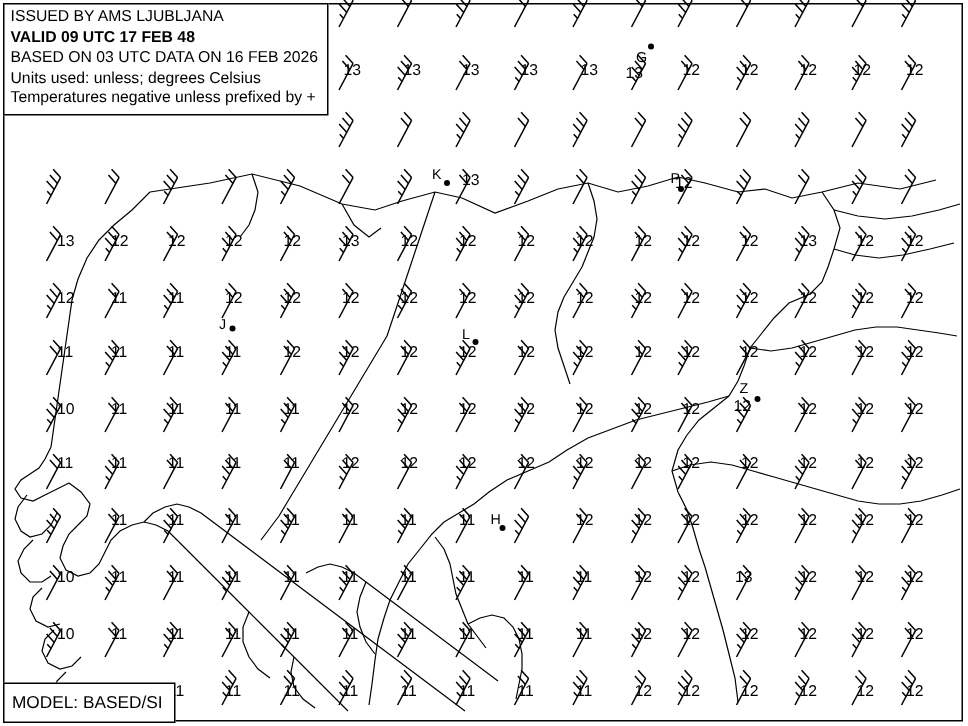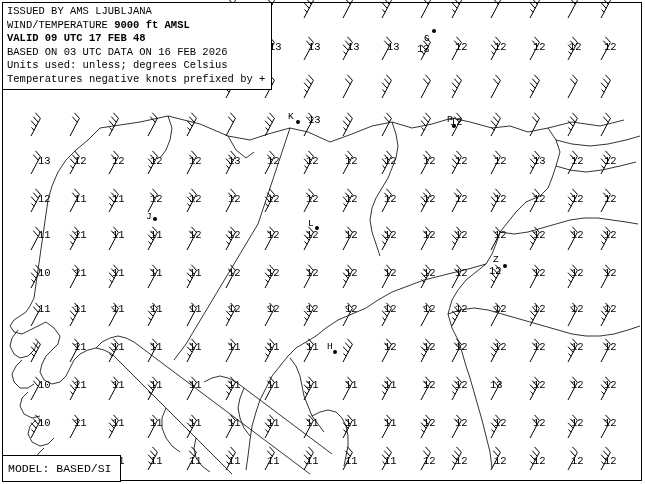--- a/index.html
+++ b/index.html
@@ -1,17 +1,17 @@
 <!DOCTYPE html>
 <html><head>
 <meta charset="utf-8">
 <style>
   html,body{margin:0;padding:0;background:#fff;}
   body{font-family:"Liberation Sans", sans-serif;}
-  #wrap{position:relative;width:645px;height:484px;overflow:hidden;background:#fff;font-family:Liberation Mono, monospace;}
+  #wrap{position:relative;width:645px;height:484px;overflow:hidden;background:#fff;}
   #frame{position:absolute;left:2px;top:2px;width:640px;height:479px;border:1px solid #000;box-sizing:border-box;}
   .hdr{position:absolute;left:2px;top:2px;border:1px solid #000;background:#fff;padding:2px 6px 3px 4px;z-index:30;box-sizing:border-box;}
   .hdr div{font-size:10.5px;line-height:13.5px;color:#000;white-space:nowrap;}
   .hdr div.b{font-weight:bold;}
   .hdr div.b span.n{font-weight:normal;}
   .footer{position:absolute;left:2px;bottom:2px;border:1px solid #000;background:#fff;padding:3px 8px 4px 5px;z-index:30;}
   .footer span{font-size:11.5px;color:#000;white-space:nowrap;}
   .temp{position:absolute;font-size:10.5px;color:#000;line-height:10px;white-space:nowrap;z-index:20;}
   .stn{position:absolute;font-size:9.5px;color:#000;line-height:9px;z-index:21;}
   .dot{position:absolute;width:4px;height:4px;background:#000;border-radius:50%;z-index:21;}
@@ -832,25 +832,24 @@
         <path d="M601.0,470.0 L610.4,452.3"></path>
         <path d="M610.4,452.3 L605.4,446.8"></path>
         <path d="M608.3,456.3 L603.3,450.7"></path>
         <path d="M606.2,460.3 L601.1,454.7"></path>
         <path d="M604.1,464.3 L601.5,461.5"></path>
       </g>
     </svg>
 
   <div class="hdr">
     <div>ISSUED BY AMS LJUBLJANA</div>
-    <div class="b"><span class="n">WIND/TEMPERATURE </span><span>9000 ft AMSL</span></div>
     <div class="b">VALID 09 UTC 17 FEB 48</div>
     <div>BASED ON 03 UTC DATA ON 16 FEB 2026</div>
     <div>Units used: unless; degrees Celsius</div>
-    <div>Temperatures negative knots prefixed by  +</div>
+    <div>Temperatures negative unless prefixed by  +</div>
   </div>
 
   <div class="footer">
     <span>MODEL: BASED/SI</span>
   </div>
 
 <div class="temp" style="left: 229px; top: 42px;">13</div>
     <div class="temp" style="left: 269px; top: 42px;">13</div>
     <div class="temp" style="left: 308px; top: 42px;">13</div>
     <div class="temp" style="left: 347px; top: 42px;">13</div>

